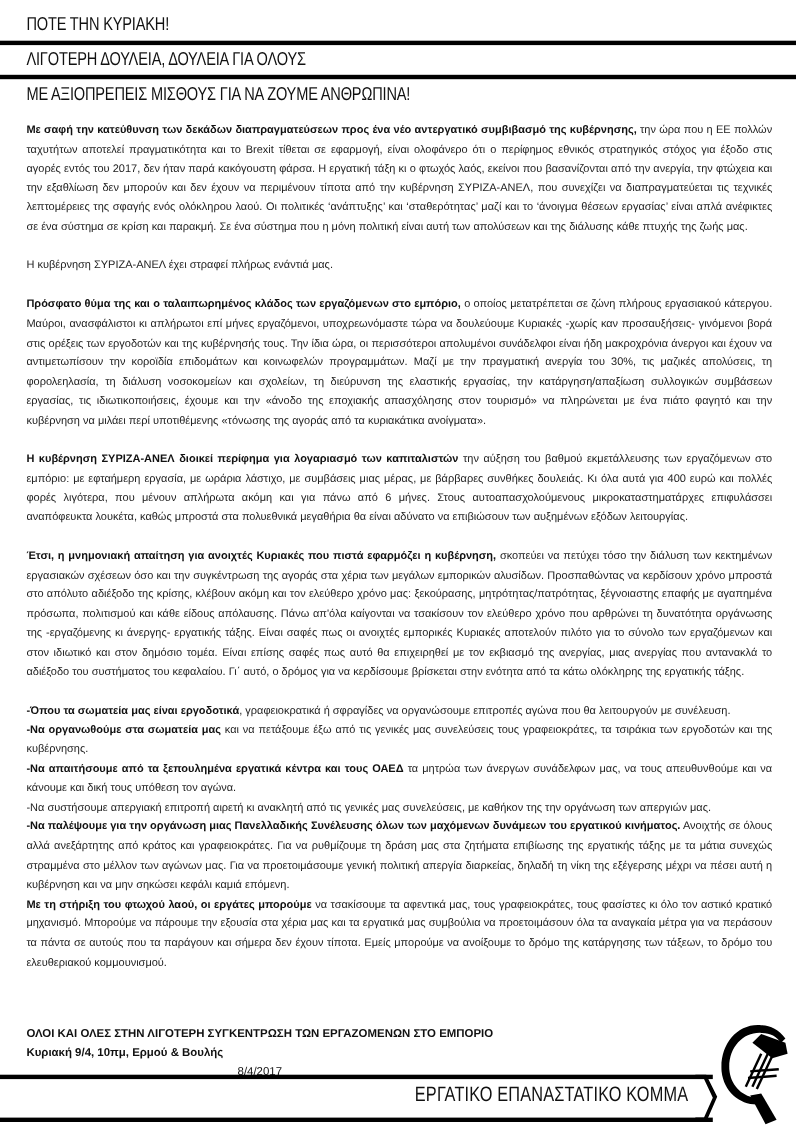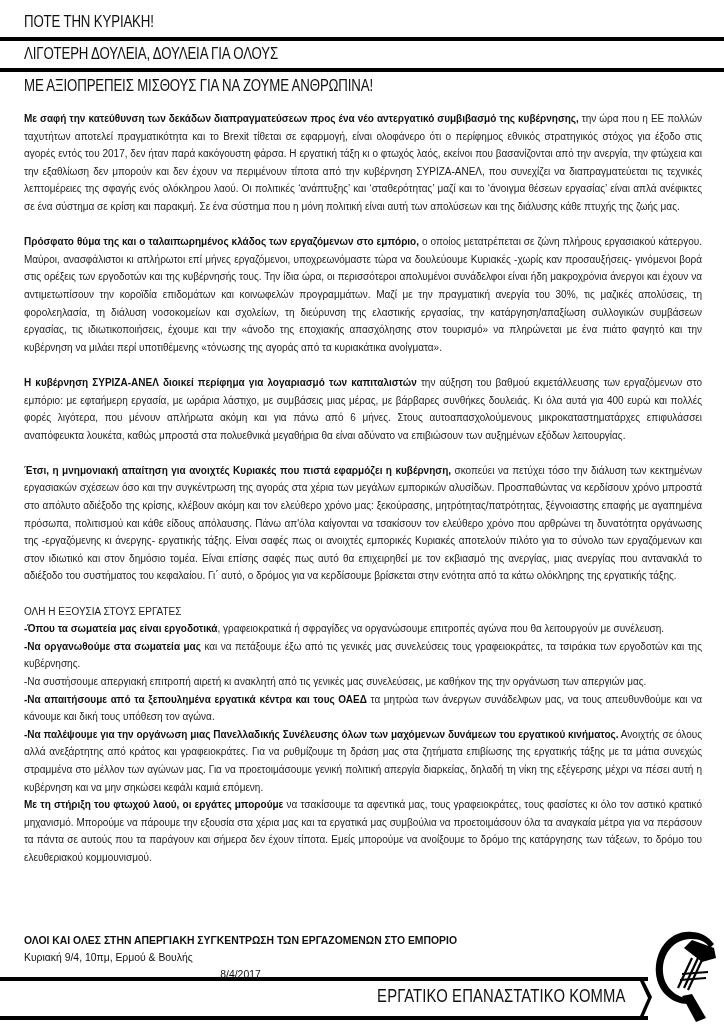--- a/index.html
+++ b/index.html
@@ -30,21 +30,21 @@
   .body p.tight { margin: 0; }
   .body b { font-weight: bold; color: #111; }
   .sec-title { margin: 0; }
 
   .footer {
     position: absolute; left: 24px; top: 932px;
     font-family: "Liberation Sans", sans-serif;
     font-size: 10.4px; line-height: 17px; color: #111;
   }
   .footer .f1 { font-weight: bold; }
-  .footer .f2 { font-weight: normal; }
+  .footer .f2 { font-weight: bold; }
   .footer .f3 { font-weight: normal; text-align: center; }
 
   .banner-top { position: absolute; left: 0; top: 977px; width: 648px; height: 4px; background: #000; }
   .banner-bot { position: absolute; left: 0; top: 1016px; width: 648px; height: 4px; background: #000; }
   .party {
     position: absolute; right: 98px; top: 985px;
     font-family: "Liberation Sans", sans-serif;
     font-size: 19px; color: #111; letter-spacing: 0.2px;
     transform: scaleX(0.78); transform-origin: right top;
     white-space: nowrap;
@@ -57,35 +57,35 @@
 <div class="page">
 
   <div class="hdr h1">ΠΟΤΕ ΤΗΝ ΚΥΡΙΑΚΗ!</div>
   <div class="rule r1"></div>
   <div class="hdr h2">ΛΙΓΟΤΕΡΗ ΔΟΥΛΕΙΑ, ΔΟΥΛΕΙΑ ΓΙΑ ΟΛΟΥΣ</div>
   <div class="rule r2"></div>
   <div class="hdr h3">ΜΕ ΑΞΙΟΠΡΕΠΕΙΣ ΜΙΣΘΟΥΣ ΓΙΑ ΝΑ ΖΟΥΜΕ ΑΝΘΡΩΠΙΝΑ!</div>
 
   <div class="body">
     <p><b>Με σαφή την κατεύθυνση των δεκάδων διαπραγματεύσεων προς ένα νέο αντεργατικό συμβιβασμό της κυβέρνησης,</b><span> την ώρα που η ΕΕ πολλών ταχυτήτων αποτελεί πραγματικότητα και το Brexit τίθεται σε εφαρμογή, είναι ολοφάνερο ότι ο περίφημος εθνικός στρατηγικός στόχος για έξοδο στις αγορές εντός του 2017, δεν ήταν παρά κακόγουστη φάρσα. Η εργατική τάξη κι ο φτωχός λαός, εκείνοι που βασανίζονται από την ανεργία, την φτώχεια και την εξαθλίωση δεν μπορούν και δεν έχουν να περιμένουν τίποτα από την κυβέρνηση ΣΥΡΙΖΑ-ΑΝΕΛ, που συνεχίζει να διαπραγματεύεται τις τεχνικές λεπτομέρειες της σφαγής ενός ολόκληρου λαού. Οι πολιτικές ‘ανάπτυξης’ και ‘σταθερότητας’ μαζί και το ‘άνοιγμα θέσεων εργασίας’ είναι απλά ανέφικτες σε ένα σύστημα σε κρίση και παρακμή. Σε ένα σύστημα που η μόνη πολιτική είναι αυτή των απολύσεων και της διάλυσης κάθε πτυχής της ζωής μας.</span></p>
+    <p><span>Η κυβέρνηση ΣΥΡΙΖΑ-ΑΝΕΛ έχει στραφεί πλήρως ενάντιά μας.</span></p>
     <p><b>Πρόσφατο θύμα της και ο ταλαιπωρημένος κλάδος των εργαζόμενων στο εμπόριο,</b><span> ο οποίος μετατρέπεται σε ζώνη πλήρους εργασιακού κάτεργου. Μαύροι, ανασφάλιστοι κι απλήρωτοι επί μήνες εργαζόμενοι, υποχρεωνόμαστε τώρα να δουλεύουμε Κυριακές -χωρίς καν προσαυξήσεις- γινόμενοι βορά στις ορέξεις των εργοδοτών και της κυβέρνησής τους. Την ίδια ώρα, οι περισσότεροι απολυμένοι συνάδελφοι είναι ήδη μακροχρόνια άνεργοι και έχουν να αντιμετωπίσουν την κοροϊδία επιδομάτων και κοινωφελών προγραμμάτων. Μαζί με την πραγματική ανεργία του 30%, τις μαζικές απολύσεις, τη φορολεηλασία, τη διάλυση νοσοκομείων και σχολείων, τη διεύρυνση της ελαστικής εργασίας, την κατάργηση/απαξίωση συλλογικών συμβάσεων εργασίας, τις ιδιωτικοποιήσεις, έχουμε και την «άνοδο της εποχιακής απασχόλησης στον τουρισμό» να πληρώνεται με ένα πιάτο φαγητό και την κυβέρνηση να μιλάει περί υποτιθέμενης «τόνωσης της αγοράς από τα κυριακάτικα ανοίγματα».</span></p>
     <p><b>Η κυβέρνηση ΣΥΡΙΖΑ-ΑΝΕΛ διοικεί περίφημα για λογαριασμό των καπιταλιστών</b><span> την αύξηση του βαθμού εκμετάλλευσης των εργαζόμενων στο εμπόριο: με εφταήμερη εργασία, με ωράρια λάστιχο, με συμβάσεις μιας μέρας, με βάρβαρες συνθήκες δουλειάς. Κι όλα αυτά για 400 ευρώ και πολλές φορές λιγότερα, που μένουν απλήρωτα ακόμη και για πάνω από 6 μήνες. Στους αυτοαπασχολούμενους μικροκαταστηματάρχες επιφυλάσσει αναπόφευκτα λουκέτα, καθώς μπροστά στα πολυεθνικά μεγαθήρια θα είναι αδύνατο να επιβιώσουν των αυξημένων εξόδων λειτουργίας.</span></p>
     <p><b>Έτσι, η μνημονιακή απαίτηση για ανοιχτές Κυριακές που πιστά εφαρμόζει η κυβέρνηση,</b><span> σκοπεύει να πετύχει τόσο την διάλυση των κεκτημένων εργασιακών σχέσεων όσο και την συγκέντρωση της αγοράς στα χέρια των μεγάλων εμπορικών αλυσίδων. Προσπαθώντας να κερδίσουν χρόνο μπροστά στο απόλυτο αδιέξοδο της κρίσης, κλέβουν ακόμη και τον ελεύθερο χρόνο μας: ξεκούρασης, μητρότητας/πατρότητας, ξέγνοιαστης επαφής με αγαπημένα πρόσωπα, πολιτισμού και κάθε είδους απόλαυσης. Πάνω απ'όλα καίγονται να τσακίσουν τον ελεύθερο χρόνο που αρθρώνει τη δυνατότητα οργάνωσης της -εργαζόμενης κι άνεργης- εργατικής τάξης. Είναι σαφές πως οι ανοιχτές εμπορικές Κυριακές αποτελούν πιλότο για το σύνολο των εργαζόμενων και στον ιδιωτικό και στον δημόσιο τομέα. Είναι επίσης σαφές πως αυτό θα επιχειρηθεί με τον εκβιασμό της ανεργίας, μιας ανεργίας που αντανακλά το αδιέξοδο του συστήματος του κεφαλαίου. Γι΄ αυτό, ο δρόμος για να κερδίσουμε βρίσκεται στην ενότητα από τα κάτω ολόκληρης της εργατικής τάξης.</span></p>
 
-    <div class="sec-title">ΟΛΗ Η ΕΞΟΥΣΙΑ ΣΤΟΥΣ ΕΡΓΑΤΕΣ</div>
     <p class="tight"><b>-Όπου τα σωματεία μας είναι εργοδοτικά</b><span>, γραφειοκρατικά ή σφραγίδες να οργανώσουμε επιτροπές αγώνα που θα λειτουργούν με συνέλευση.</span></p>
     <p class="tight"><b>-Να οργανωθούμε στα σωματεία μας</b><span> και να πετάξουμε έξω από τις γενικές μας συνελεύσεις τους γραφειοκράτες, τα τσιράκια των εργοδοτών και της κυβέρνησης.</span></p>
+    <p class="tight"><b>-Να απαιτήσουμε από τα ξεπουλημένα εργατικά κέντρα και τους ΟΑΕΔ</b><span> τα μητρώα των άνεργων συνάδελφων μας, να τους απευθυνθούμε και να κάνουμε και δική τους υπόθεση τον αγώνα.</span></p>
     <p class="tight"><span>-Να συστήσουμε απεργιακή επιτροπή αιρετή κι ανακλητή από τις γενικές μας συνελεύσεις, με καθήκον της την οργάνωση των απεργιών μας.</span></p>
-    <p class="tight"><b>-Να απαιτήσουμε από τα ξεπουλημένα εργατικά κέντρα και τους ΟΑΕΔ</b><span> τα μητρώα των άνεργων συνάδελφων μας, να τους απευθυνθούμε και να κάνουμε και δική τους υπόθεση τον αγώνα.</span></p>
     <p class="tight"><b>-Να παλέψουμε για την οργάνωση μιας Πανελλαδικής Συνέλευσης όλων των μαχόμενων δυνάμεων του εργατικού κινήματος.</b><span> Ανοιχτής σε όλους αλλά ανεξάρτητης από κράτος και γραφειοκράτες. Για να ρυθμίζουμε τη δράση μας στα ζητήματα επιβίωσης της εργατικής τάξης με τα μάτια συνεχώς στραμμένα στο μέλλον των αγώνων μας. Για να προετοιμάσουμε γενική πολιτική απεργία διαρκείας, δηλαδή τη νίκη της εξέγερσης μέχρι να πέσει αυτή η κυβέρνηση και να μην σηκώσει κεφάλι καμιά επόμενη.</span></p>
     <p class="tight"><b>Με τη στήριξη του φτωχού λαού, οι εργάτες μπορούμε</b><span> να τσακίσουμε τα αφεντικά μας, τους γραφειοκράτες, τους φασίστες κι όλο τον αστικό κρατικό μηχανισμό. Μπορούμε να πάρουμε την εξουσία στα χέρια μας και τα εργατικά μας συμβούλια να προετοιμάσουν όλα τα αναγκαία μέτρα για να περάσουν τα πάντα σε αυτούς που τα παράγουν και σήμερα δεν έχουν τίποτα. Εμείς μπορούμε να ανοίξουμε το δρόμο της κατάργησης των τάξεων, το δρόμο του ελευθεριακού κομμουνισμού.</span></p>
   </div>
 
   <div class="footer">
-    <div class="f1">ΟΛΟΙ ΚΑΙ ΟΛΕΣ ΣΤΗΝ ΑΠΕΡΓΙΑΚΗ ΣΥΓΚΕΝΤΡΩΣΗ ΤΩΝ ΕΡΓΑΖΟΜΕΝΩΝ ΣΤΟ ΕΜΠΟΡΙΟ</div>
+    <div class="f1">ΟΛΟΙ ΚΑΙ ΟΛΕΣ ΣΤΗΝ ΛΙΓΟΤΕΡΗ ΣΥΓΚΕΝΤΡΩΣΗ ΤΩΝ ΕΡΓΑΖΟΜΕΝΩΝ ΣΤΟ ΕΜΠΟΡΙΟ</div>
     <div class="f2">Κυριακή 9/4, 10πμ, Ερμού &amp; Βουλής</div>
     <div class="f3">8/4/2017</div>
   </div>
 
   <div class="banner-top"></div>
   <div class="party">ΕΡΓΑΤΙΚΟ ΕΠΑΝΑΣΤΑΤΙΚΟ ΚΟΜΜΑ</div>
   <div class="banner-bot"></div>
 
   <svg class="logo" viewBox="0 0 92 102" xmlns="http://www.w3.org/2000/svg">
 

